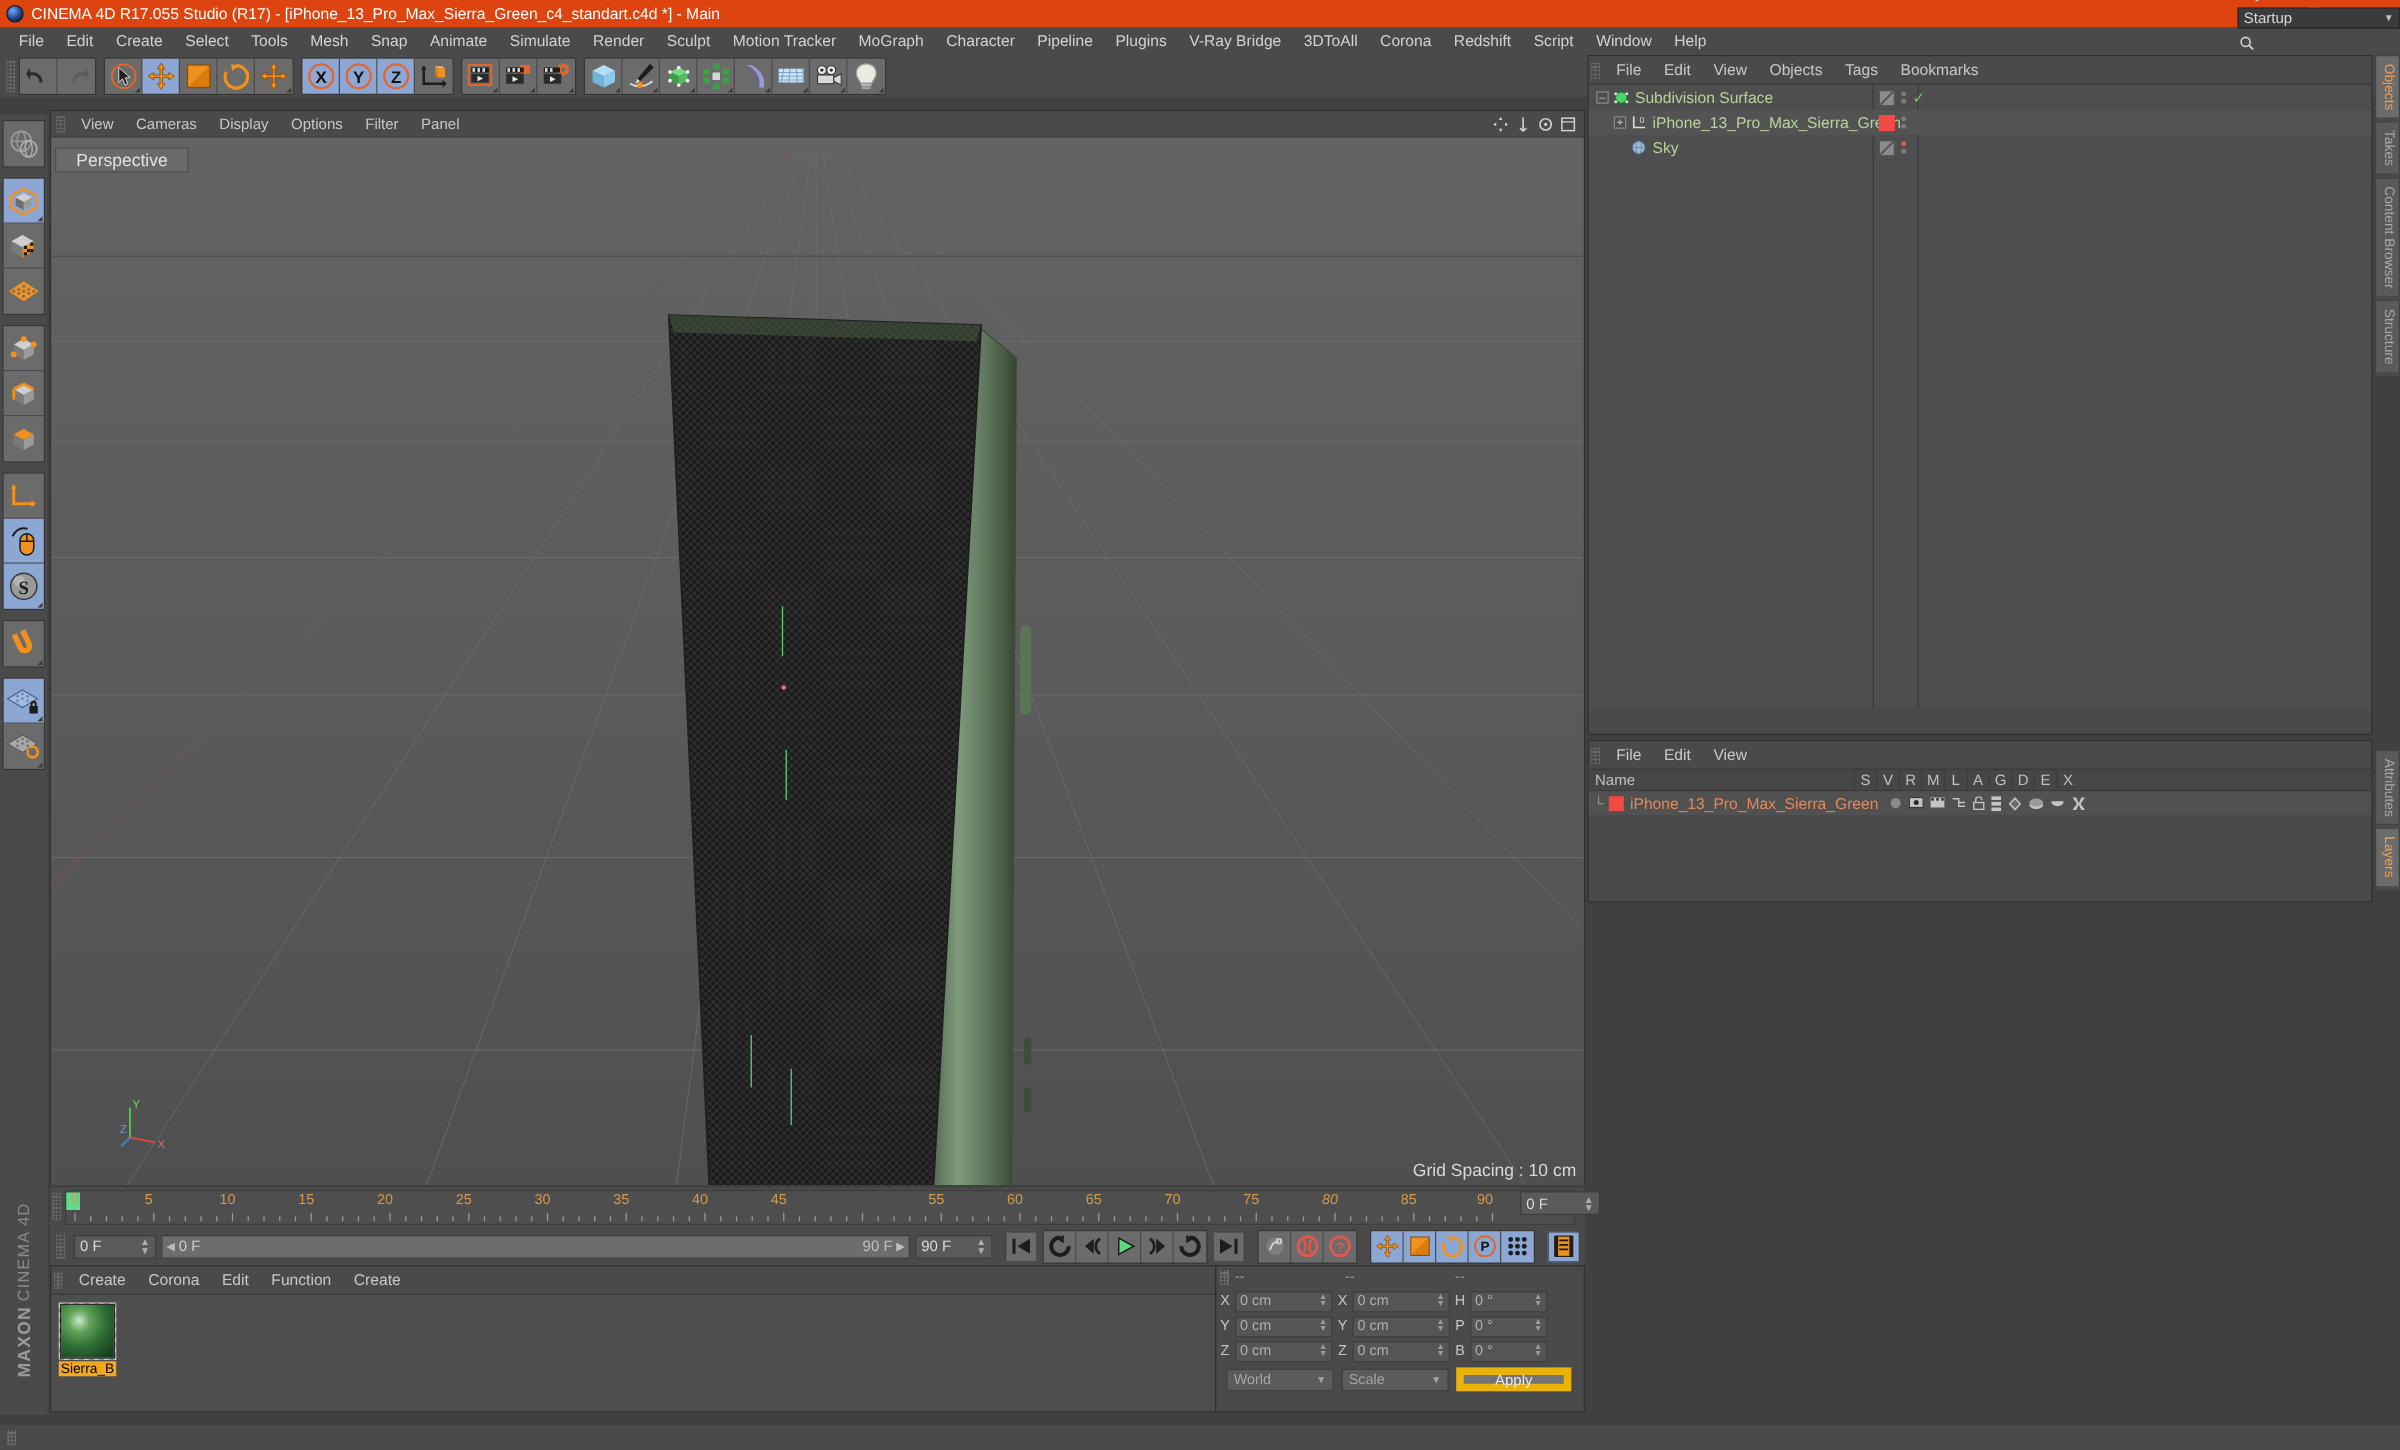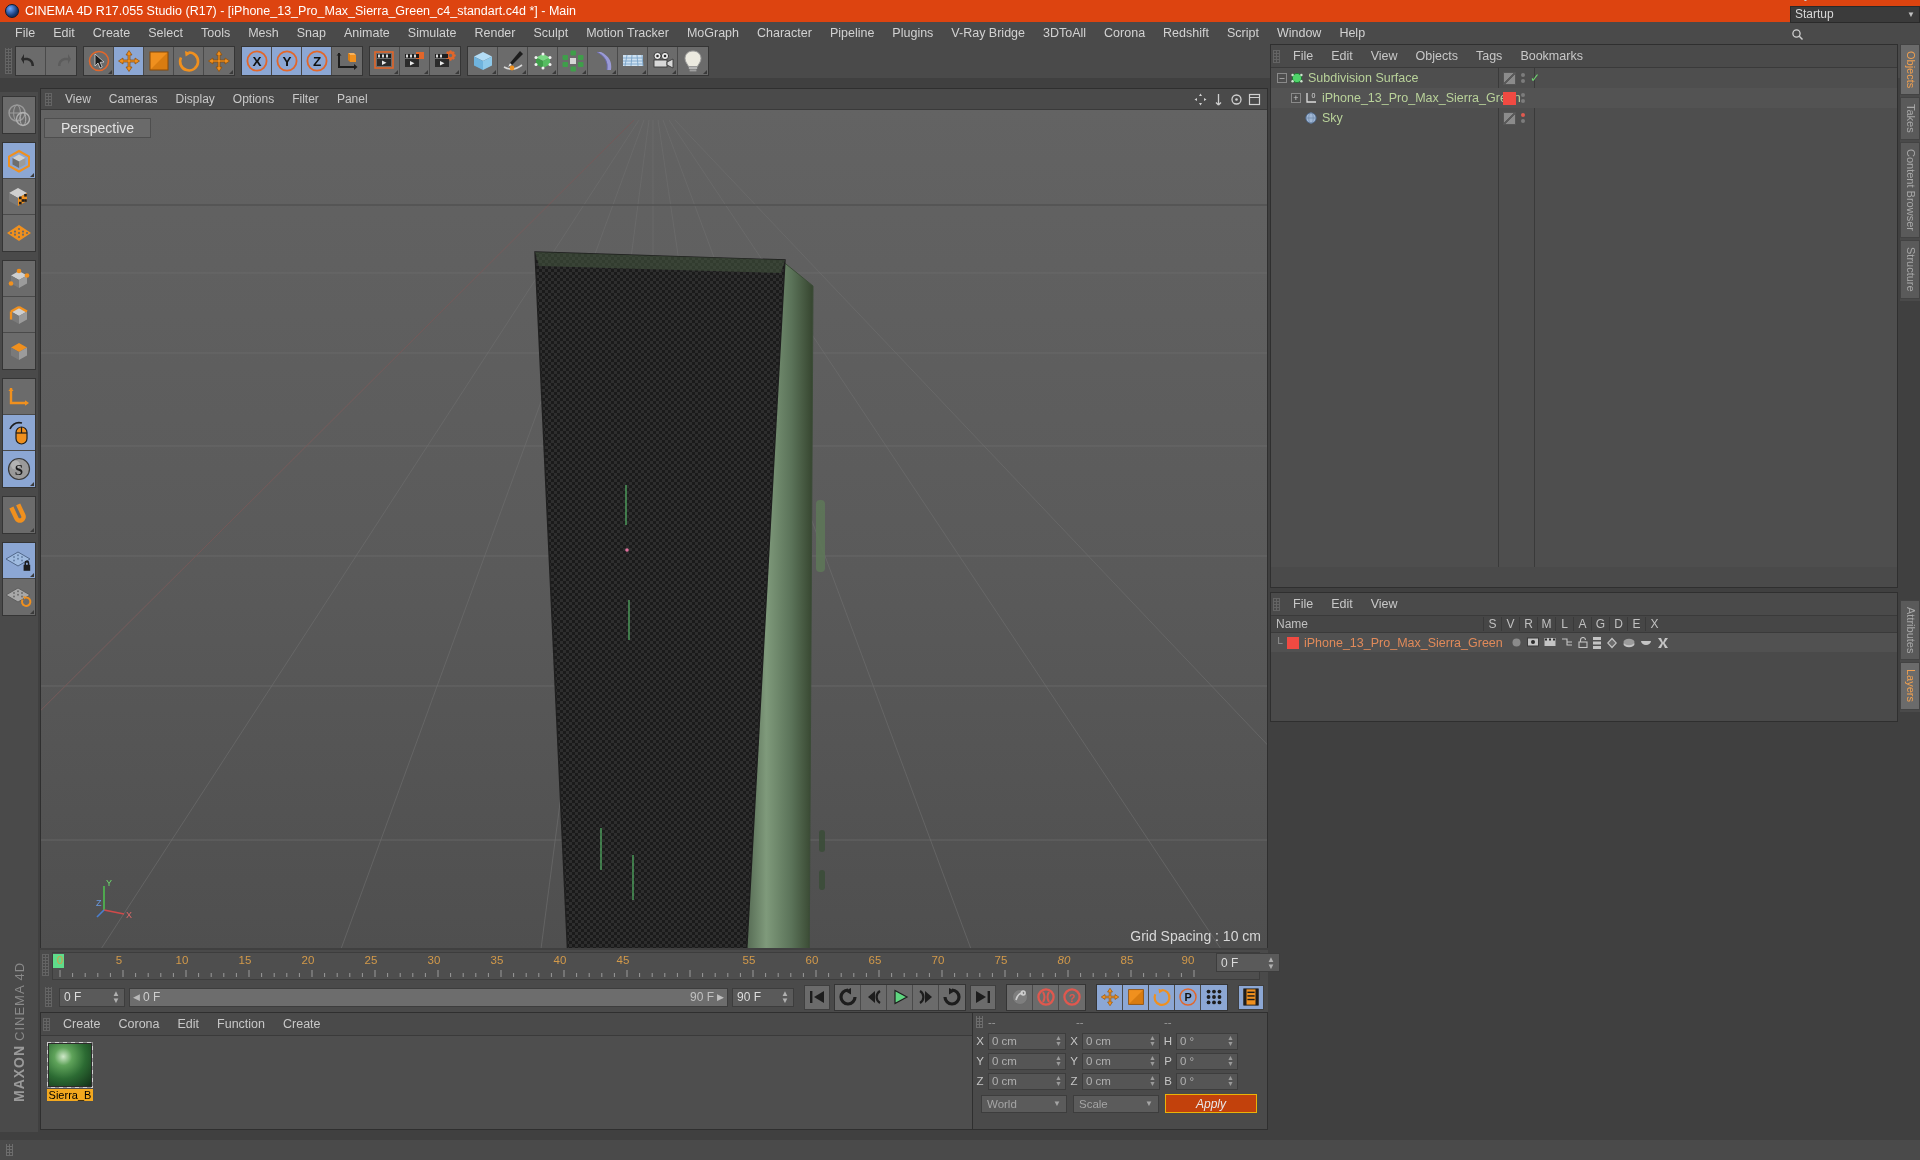--- a/index.html
+++ b/index.html
@@ -267,22 +267,22 @@
   .co-row{ display:flex; align-items:center; height:20px; gap:3px; padding-left:2px;}
   .co-lbl{ width:10px; font-size:11.5px; color:#c5c5c5; text-align:center;}
   .co-in{ width:78px; height:17px; background:#555; border:1px solid #3d3d3d;
           display:flex; align-items:center; padding:0 3px; font-size:11.5px; color:#b0b0b0;}
   .co-in .spin{margin-left:auto; font-size:7px; color:#9a9a9a; line-height:6px;}
   .co-foot{ display:flex; align-items:center; gap:6px; padding:3px 4px 0 8px;}
   .co-sel{ width:86px;height:18px; background:#5b5b5b; border:1px solid #3d3d3d;
            display:flex;align-items:center;padding:0 5px;font-size:11.5px;color:#a5a5a5;}
   .co-sel .caret{margin-left:auto;font-size:8px;}
   .apply-btn{
-    width:92px;height:19px; background:#c2410c; border:1px solid #eab308;
-    display:flex; align-items:center; justify-content:center; font-size:12px; color:#e8e8e8;font-style:italic;
+    width:92px;height:19px; background:#737373; border:6px solid #eab308;
+    display:flex; align-items:center; justify-content:center; font-size:12px; color:#e8e8e8;
   }
 
   
   .statusbar{
     position:absolute; top:1140px; left:0; width:1920px; height:20px;
     background:#4a4a4a; display:flex; align-items:center; font-size:12px; color:#cfcfcf;
   }
   .sb-grip{ width:7px;height:12px;margin:0 8px 0 6px;
     background-image:repeating-linear-gradient(0deg,#6d6d6d 0 1px,transparent 1px 3px),
                      repeating-linear-gradient(90deg,#6d6d6d 0 1px,transparent 1px 3px);}

